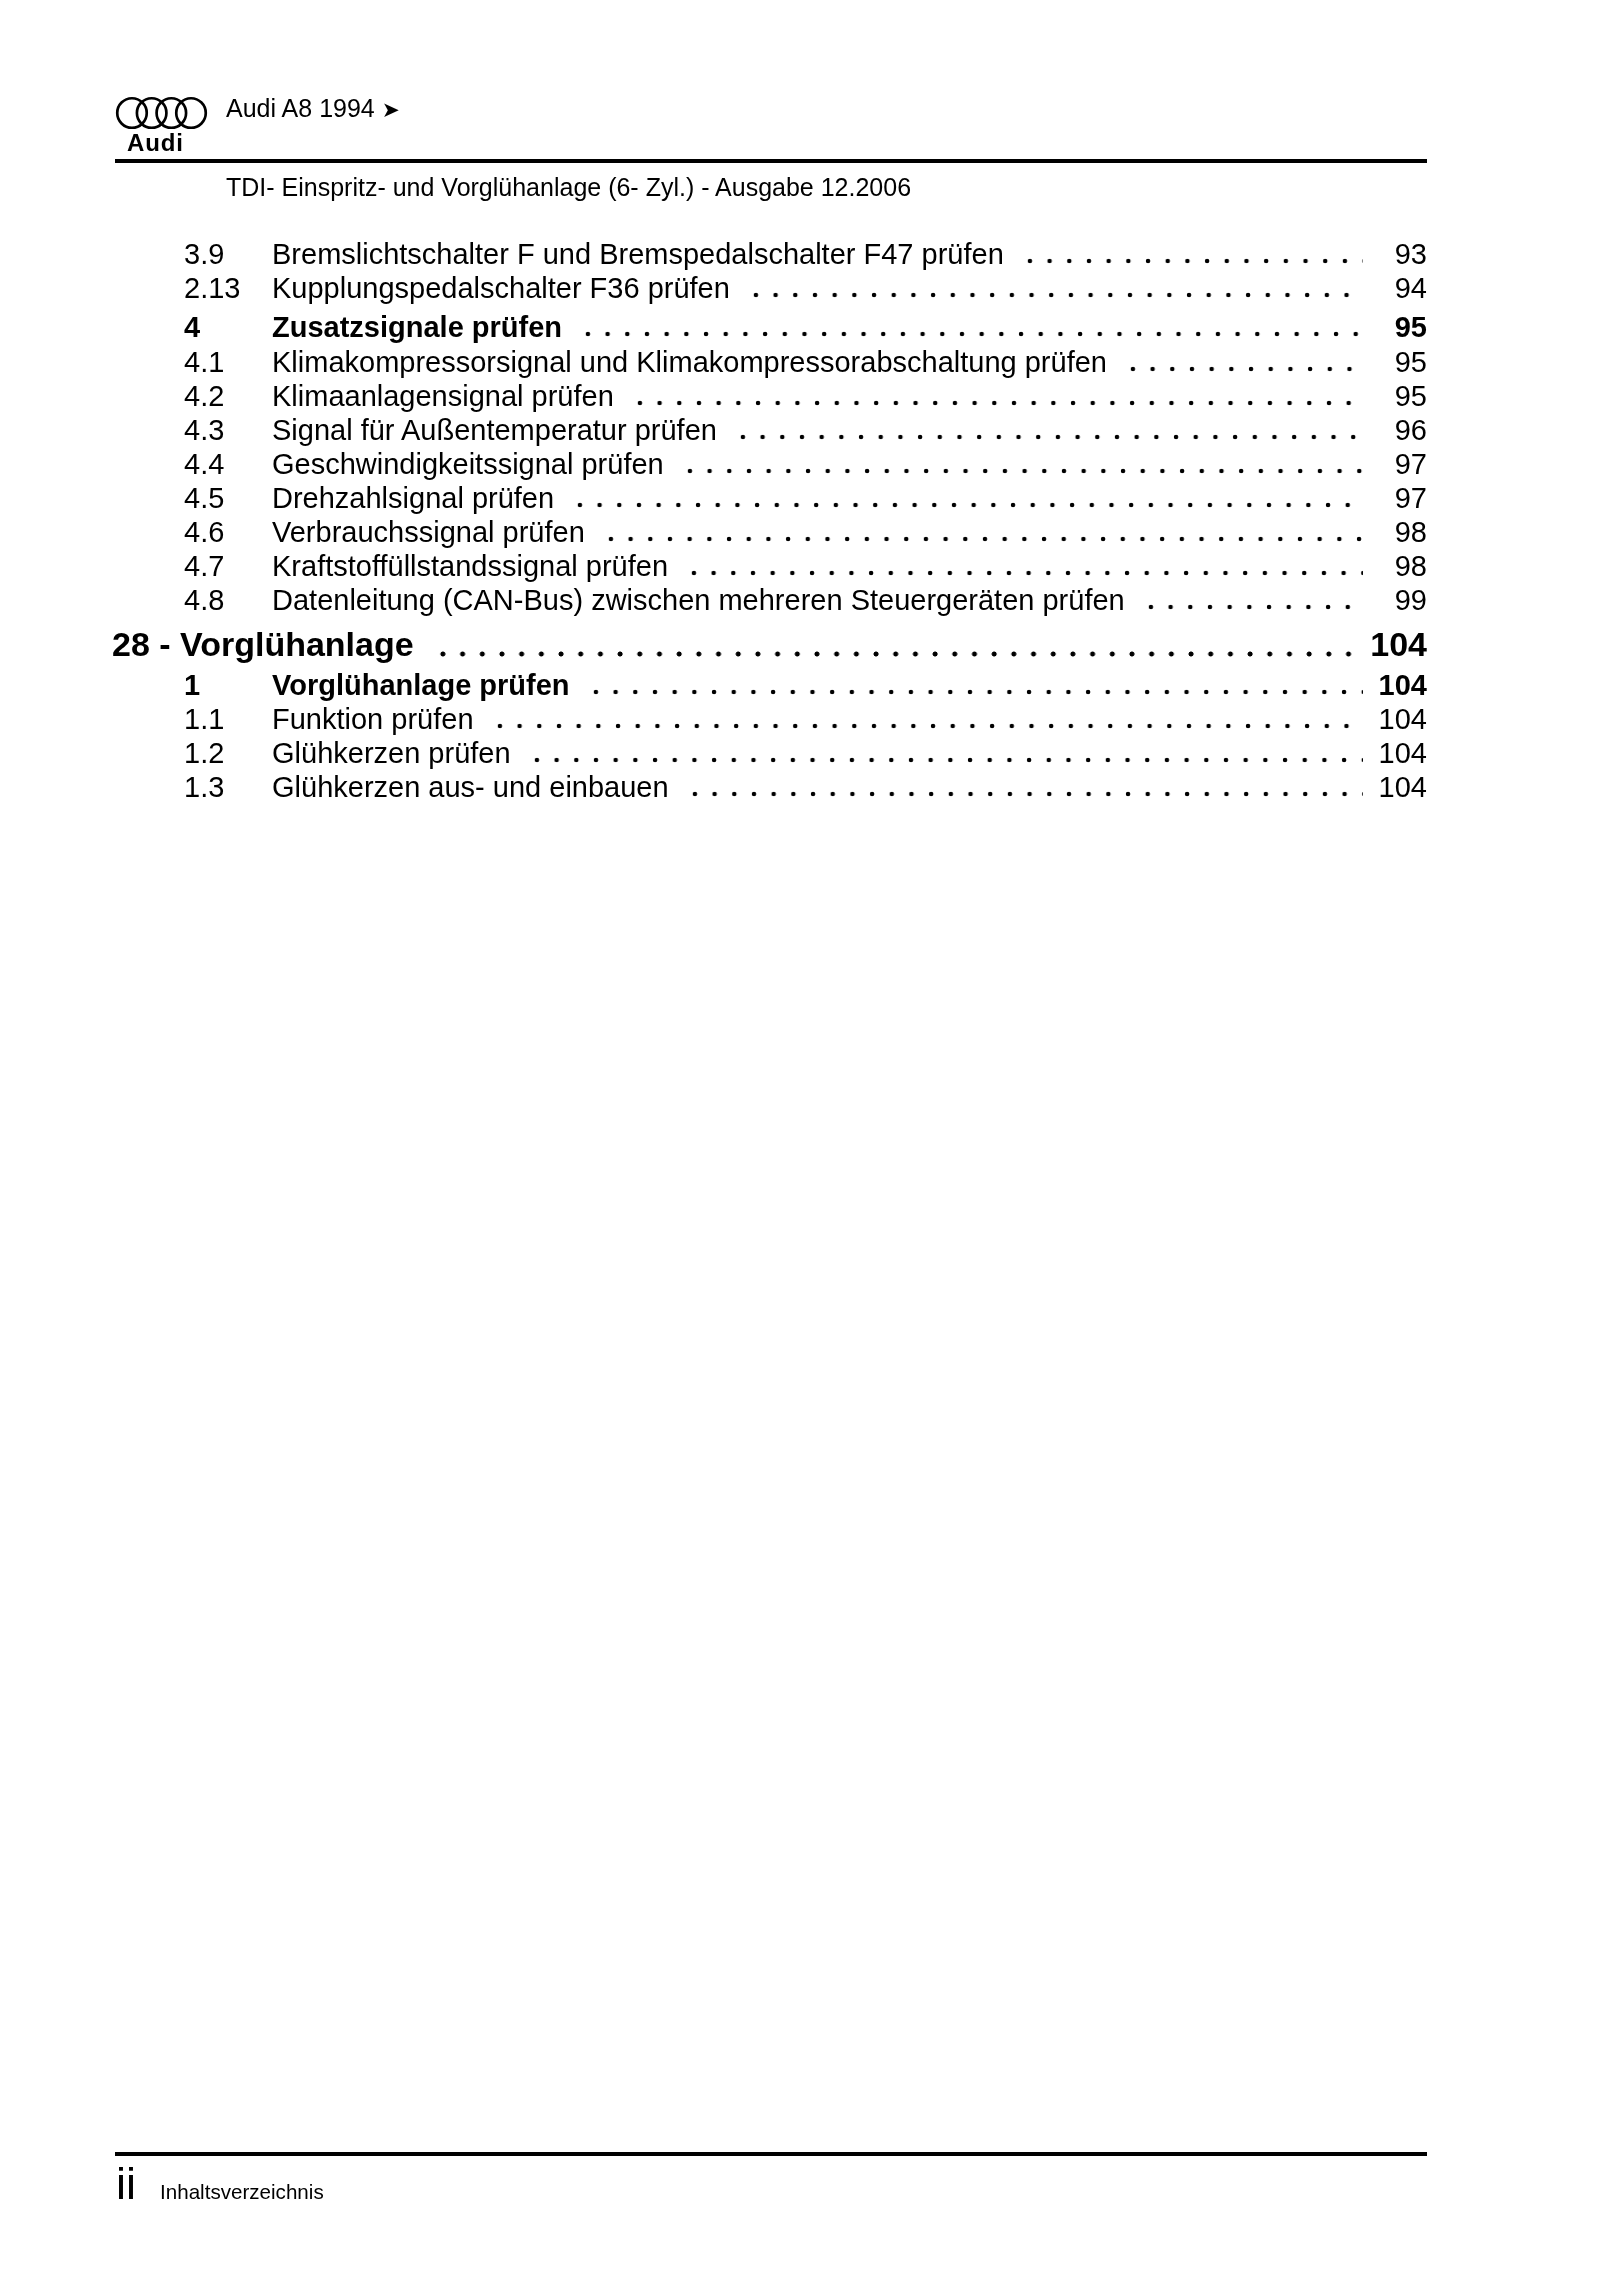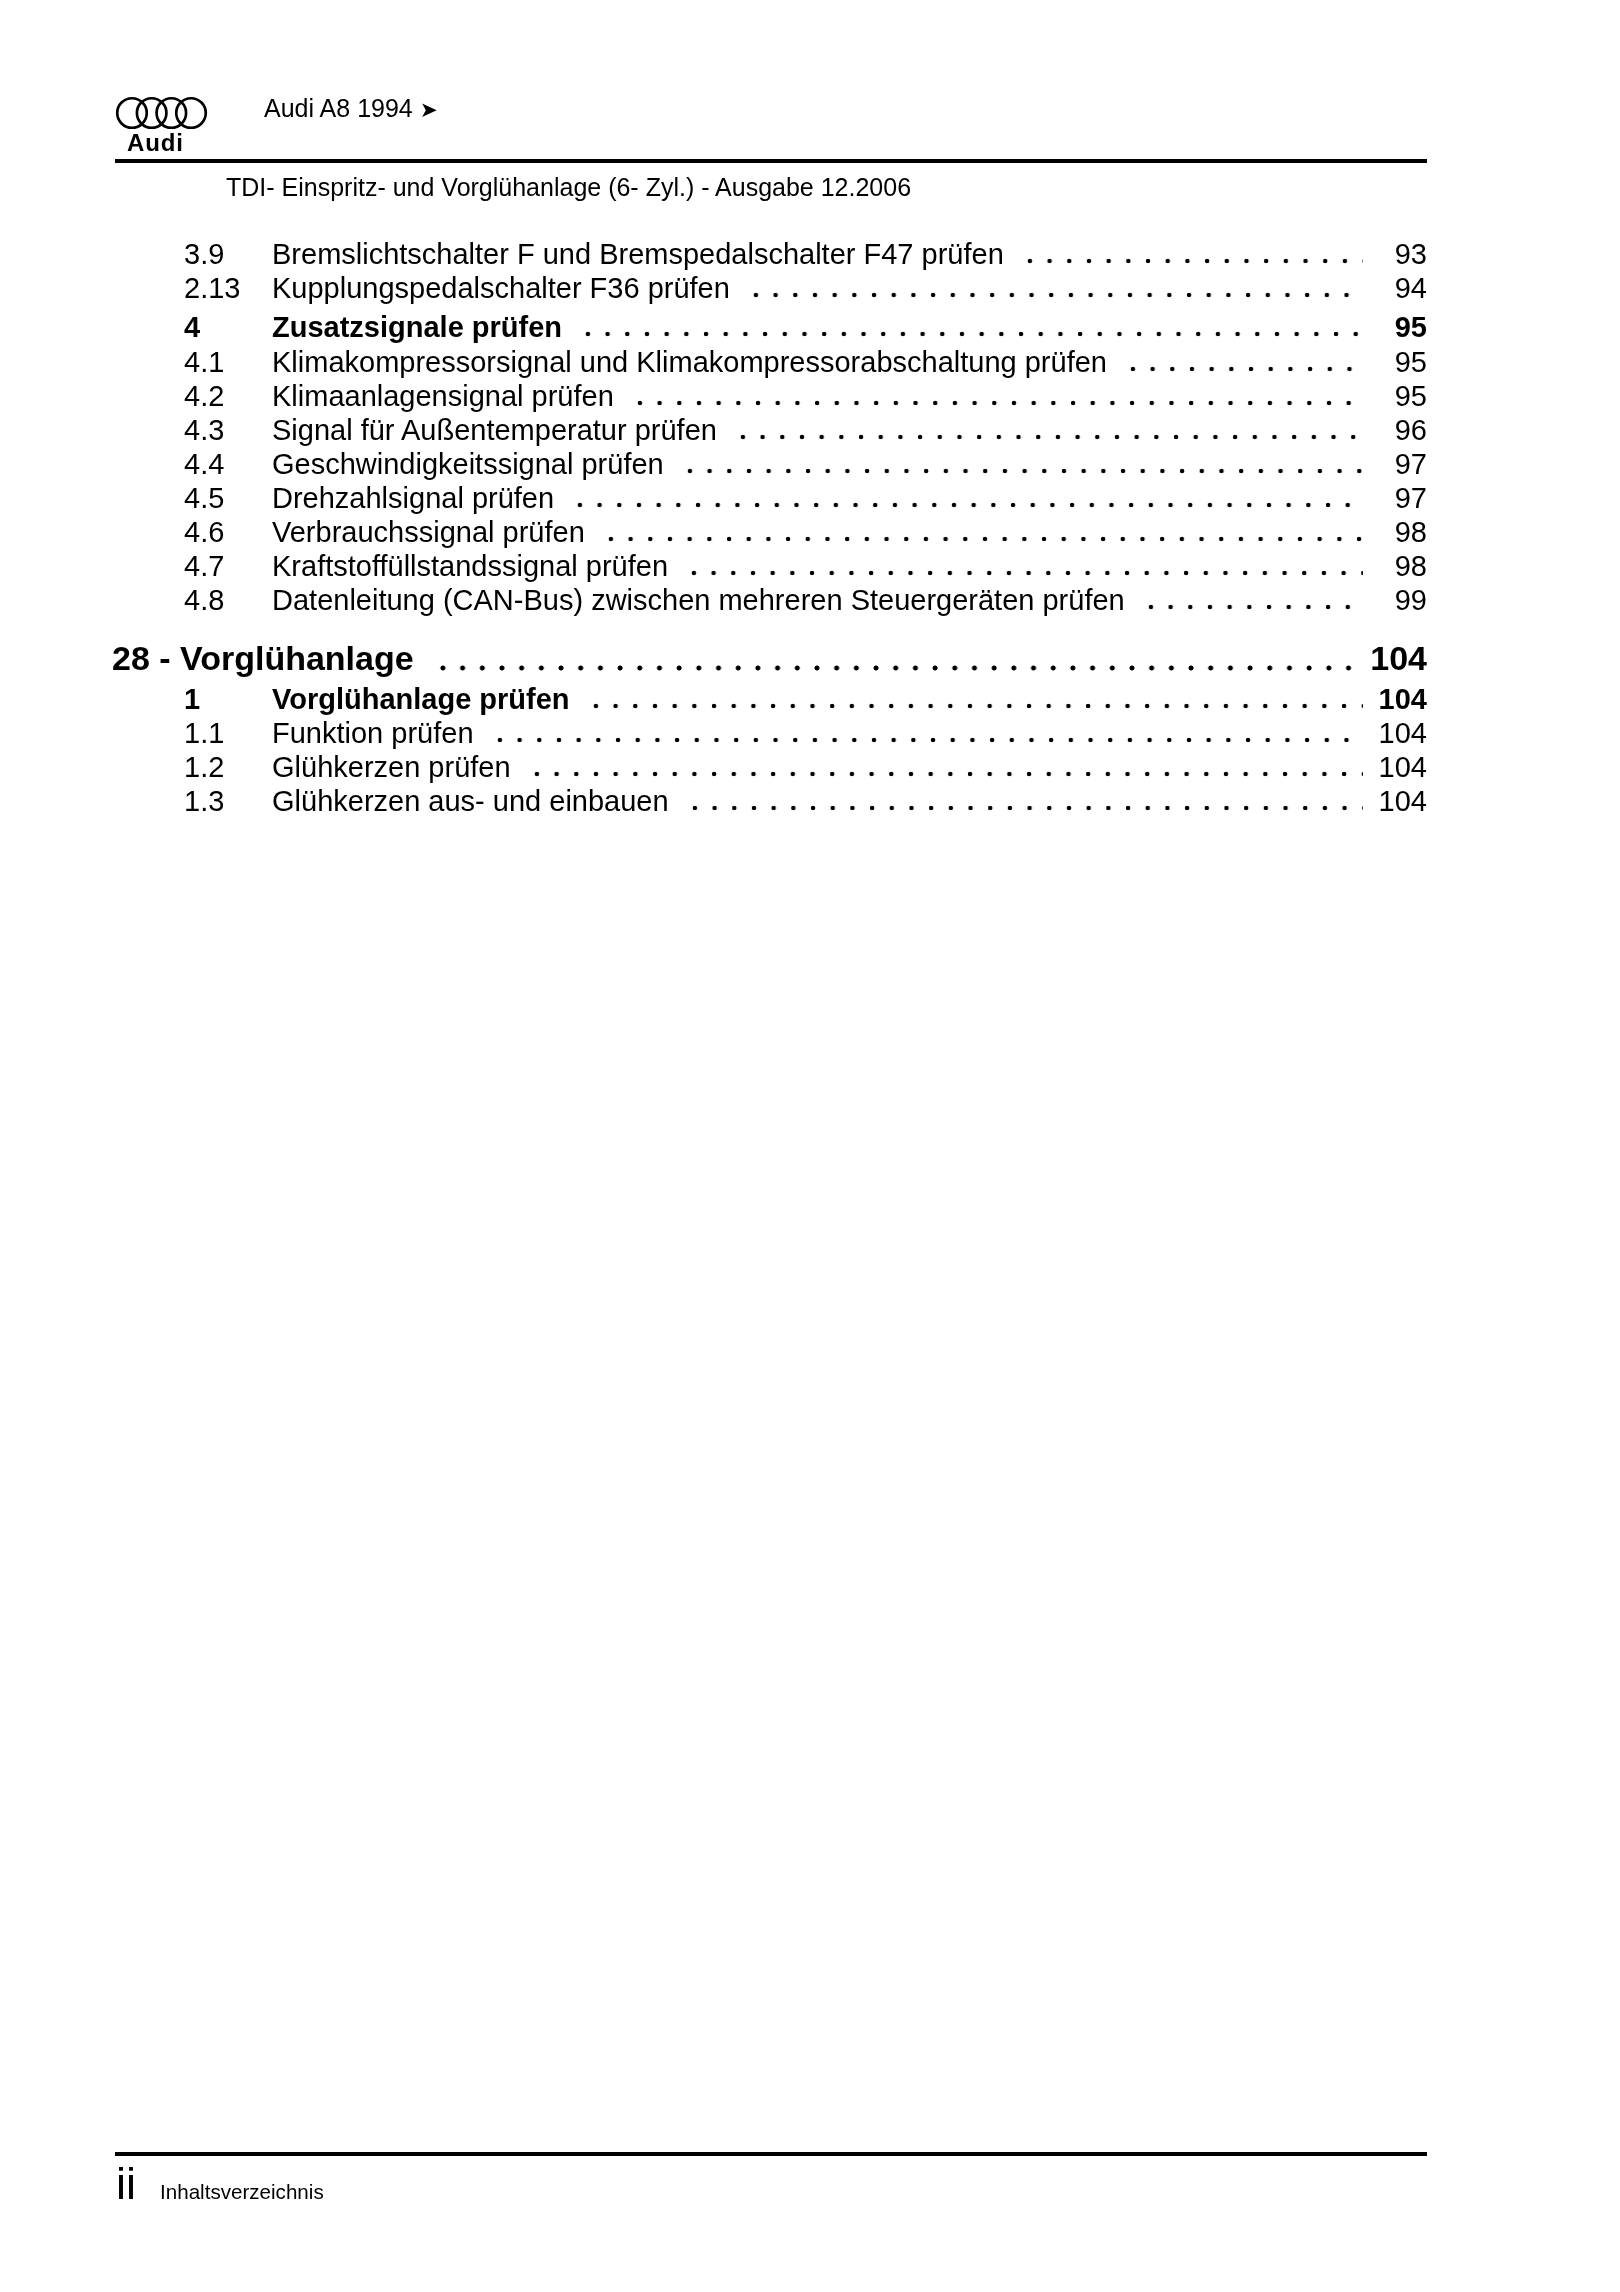--- a/index.html
+++ b/index.html
@@ -33,21 +33,21 @@
     line-height: 27px;
   }
   .header-text {
     position: absolute;
     left: 226px;
     top: 91px;
     font-size: 25px;
     line-height: 34px;
     white-space: nowrap;
   }
-  .header-line1 { display: block; margin-left: 38px; }
+  .header-line1 { display: block; }
   .header-line2 { display: block; margin-top: 43px; }
   .arrow-glyph { font-size: 21.5px; }
   .header-rule {
     position: absolute;
     left: 115px;
     top: 159px;
     width: 1312px;
     height: 3.6px;
     background: #000;
   }
@@ -88,21 +88,21 @@
   .toc-page {
     flex: 0 0 auto;
     min-width: 52px;
     text-align: right;
   }
 
   .toc-heading {
     display: flex;
     align-items: baseline;
     margin-left: -72px;
-    margin-top: 18px;
+    margin-top: 4px;
     height: 47px;
     line-height: 47px;
     font-size: 34px;
     font-weight: bold;
     white-space: nowrap;
   }
   .toc-heading .leader {
     height: 47px;
     margin: 0 9px 0 19.7px;
     background-image: radial-gradient(circle at 9.9px 33px, #000 2.1px, transparent 2.9px);

